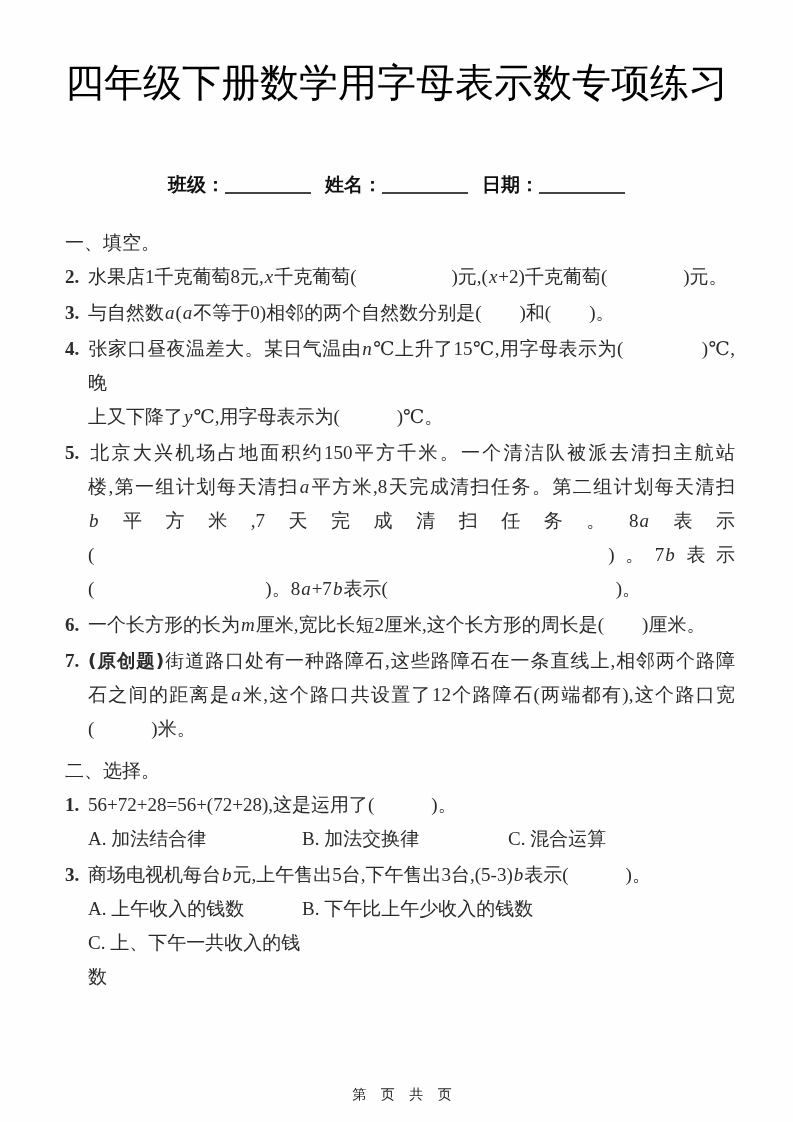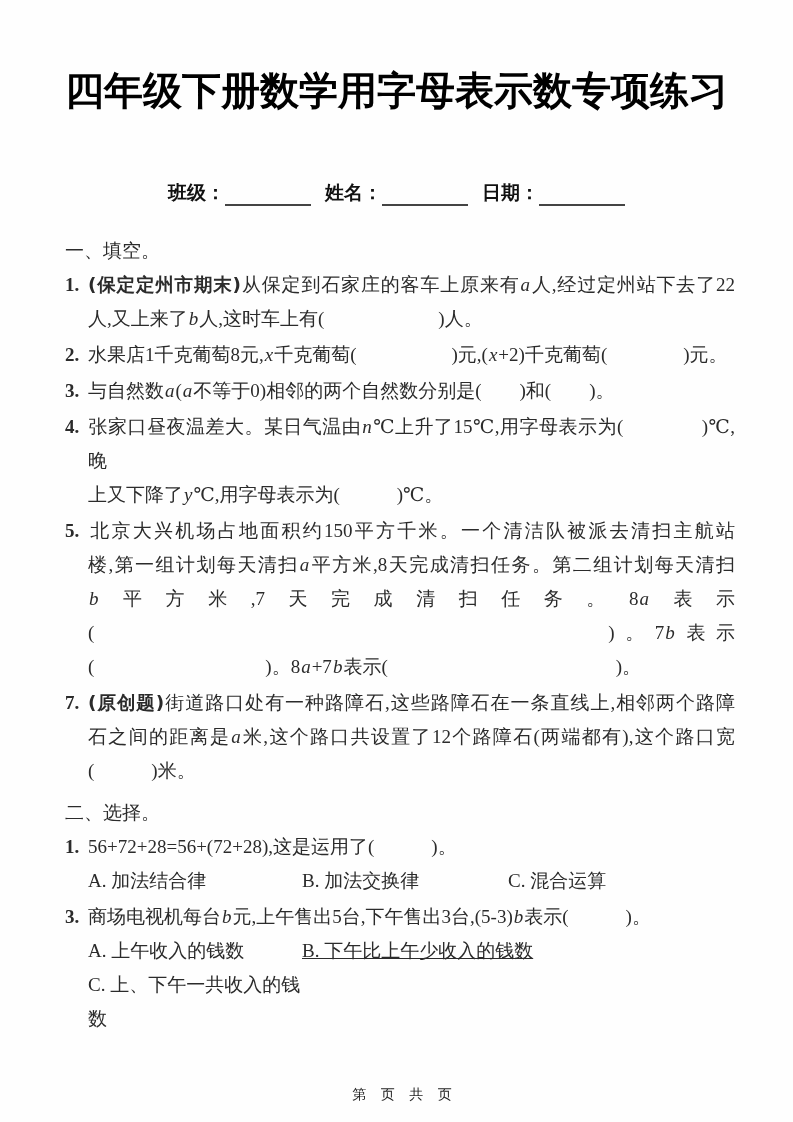--- a/index.html
+++ b/index.html
@@ -5,42 +5,42 @@
   html,body{margin:0;padding:0;background:#ffffff;}
   .page{
     position:relative;
     width:793px;height:1122px;
     background:#fefefe;
     overflow:hidden;
     font-family:"Liberation Serif","DejaVu Serif",serif;
     color:#2b2b2b;
   }
   .title{
-    margin:8px;
+    margin:0;
     padding-top:58px;
     text-align:center;
     font-family:"DejaVu Sans","Liberation Sans",sans-serif;
-    font-weight:700;
+    font-weight:400;
     font-size:39px;
     line-height:50px;
     color:#000;
     letter-spacing:0px;
   }
   .info-row{
     margin-top:64px;
     display:flex;
     justify-content:center;
     align-items:flex-end;
     gap:14px;
     font-family:"DejaVu Sans","Liberation Sans",sans-serif;
     font-weight:700;
     font-size:19px;
     color:#111;
   }
-  .info-group{display:flex;align-items:flex-end;}
+  .info-group{display:flex;align-items:flex-start;}
   .blank-line{
     display:inline-block;
     width:86px;height:20px;
     border-bottom:2px solid #444;
   }
   .body{
     margin-top:28px;
     padding:0 58px 0 65px;
     font-size:19px;
     line-height:34px;
@@ -55,21 +55,21 @@
   }
   .line{line-height:34px;}
   .line.j{text-align:justify;text-align-last:justify;}
   .s-i{font-style:italic;padding:0 1px;}
   .s-b{font-weight:700;font-family:"DejaVu Sans","Liberation Sans",sans-serif;font-size:18.5px;}
   .opts{display:flex;line-height:34px;}
   .opt{display:inline-block;}
   .col-a{width:214px;flex:0 0 auto;}
   .col-b{width:206px;flex:0 0 auto;}
   .col-c{flex:1;}
-  .col-b.wide{flex:1;text-decoration:underline;}
+  .col-b.wide{flex:1;}
   .footer{
     position:absolute;
     bottom:18px;left:16px;right:0;
     text-align:center;
     font-size:14px;
     letter-spacing:5px;
     color:#222;
     font-family:"DejaVu Sans","Liberation Sans",sans-serif;
   }
 </style>
@@ -92,24 +92,20 @@
     <span class="info-group">
       <span>日期：</span>
       <span class="blank-line"></span>
     </span>
   </div>
 
   <div class="body">
 
     <div class="sec-head">一、填空。</div>
 
-    <div class="q">
-      <div class="line j"><span class="qnum">1.</span><span><span class="s-b">(保定定州市期末)</span>从保定到石家庄的客车上原来有<span class="s-i">a</span>人,经过定州站下去了22</span></div>
-      <div class="line">人,又上来了<span class="s-i">b</span>人,这时车上有(　　　　　　)人。</div>
-    </div>
 
     <div class="q">
       <div class="line"><span class="qnum">2.</span><span>水果店1千克葡萄8元,<span class="s-i">x</span>千克葡萄(　　　　　)元,(<span class="s-i">x</span>+2)千克葡萄(　　　　)元。</span></div>
     </div>
 
     <div class="q">
       <div class="line"><span class="qnum">3.</span><span>与自然数<span class="s-i">a</span>(<span class="s-i">a</span>不等于0)相邻的两个自然数分别是(　　)和(　　)。</span></div>
     </div>
 
     <div class="q">
@@ -117,20 +113,23 @@
       <div class="line">上又下降了<span class="s-i">y</span>℃,用字母表示为(　　　)℃。</div>
     </div>
 
     <div class="q">
       <div class="line j"><span class="qnum">5.</span><span>北京大兴机场占地面积约150平方千米。一个清洁队被派去清扫主航站</span></div>
       <div class="line j">楼,第一组计划每天清扫<span class="s-i">a</span>平方米,8天完成清扫任务。第二组计划每天清扫</div>
       <div class="line j"><span class="s-i">b</span>平方米,7天完成清扫任务。8<span class="s-i">a</span>表示(　　　　　　　　　　　　　　　　　)。7<span class="s-i">b</span>表示</div>
       <div class="line">(　　　　　　　　　)。8<span class="s-i">a</span>+7<span class="s-i">b</span>表示(　　　　　　　　　　　　)。</div>
     </div>
 
+    <div class="q">
+      <div class="line"><span class="qnum">6.</span><span>一个长方形的长为<span class="s-i">m</span>厘米,宽比长短2厘米,这个长方形的周长是(　　)厘米。</span></div>
+    </div>
 
     <div class="q">
       <div class="line j"><span class="qnum">7.</span><span><span class="s-b">(原创题)</span>街道路口处有一种路障石,这些路障石在一条直线上,相邻两个路障</span></div>
       <div class="line j">石之间的距离是<span class="s-i">a</span>米,这个路口共设置了12个路障石(两端都有),这个路口宽</div>
       <div class="line">(　　　)米。</div>
     </div>
 
     <div class="sec-head second">二、选择。</div>
 
     <div class="q">

